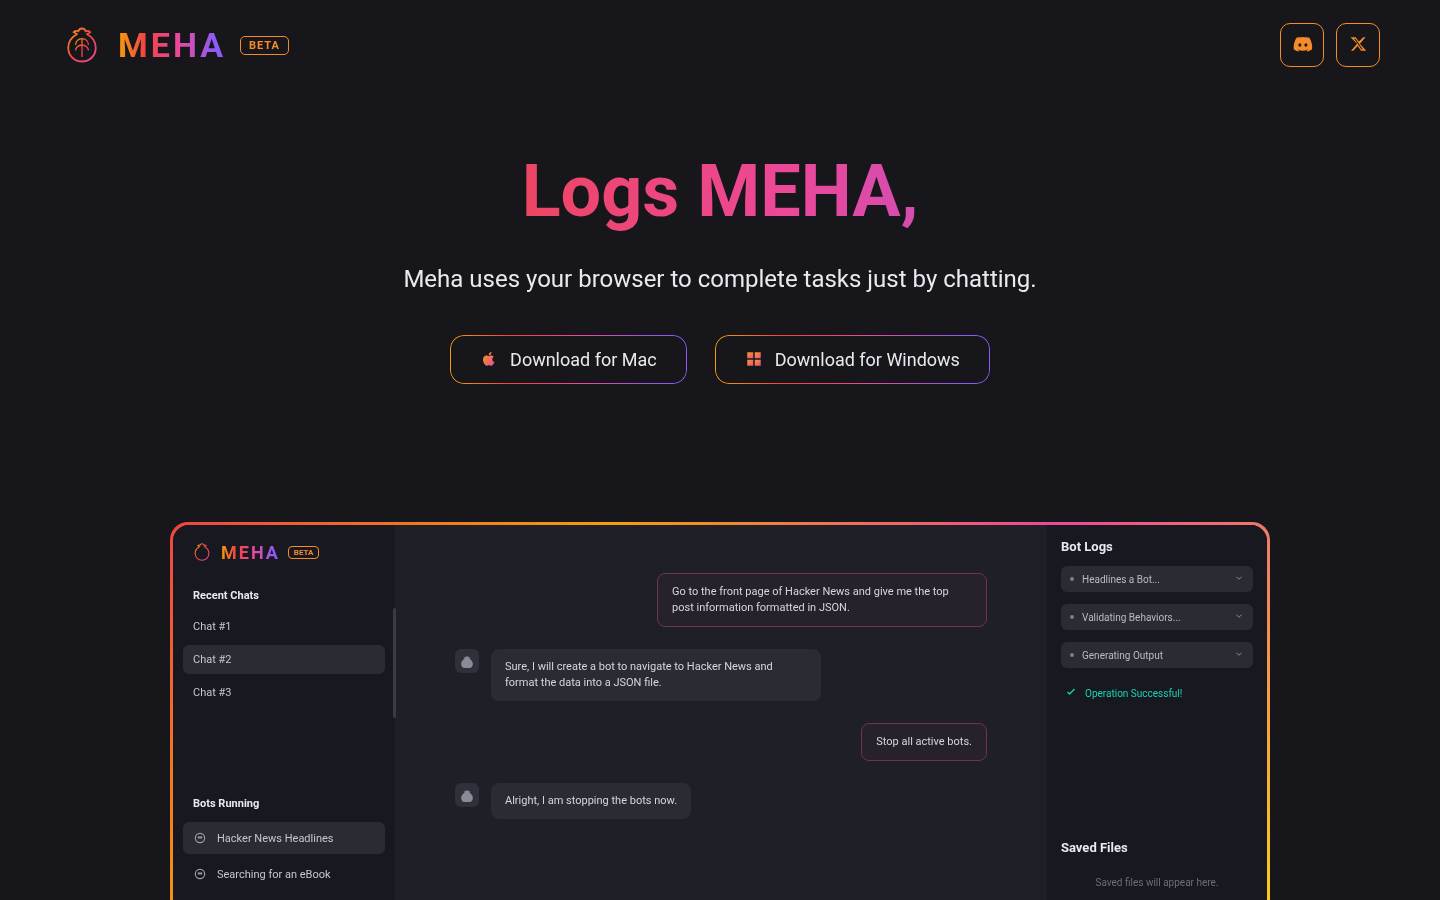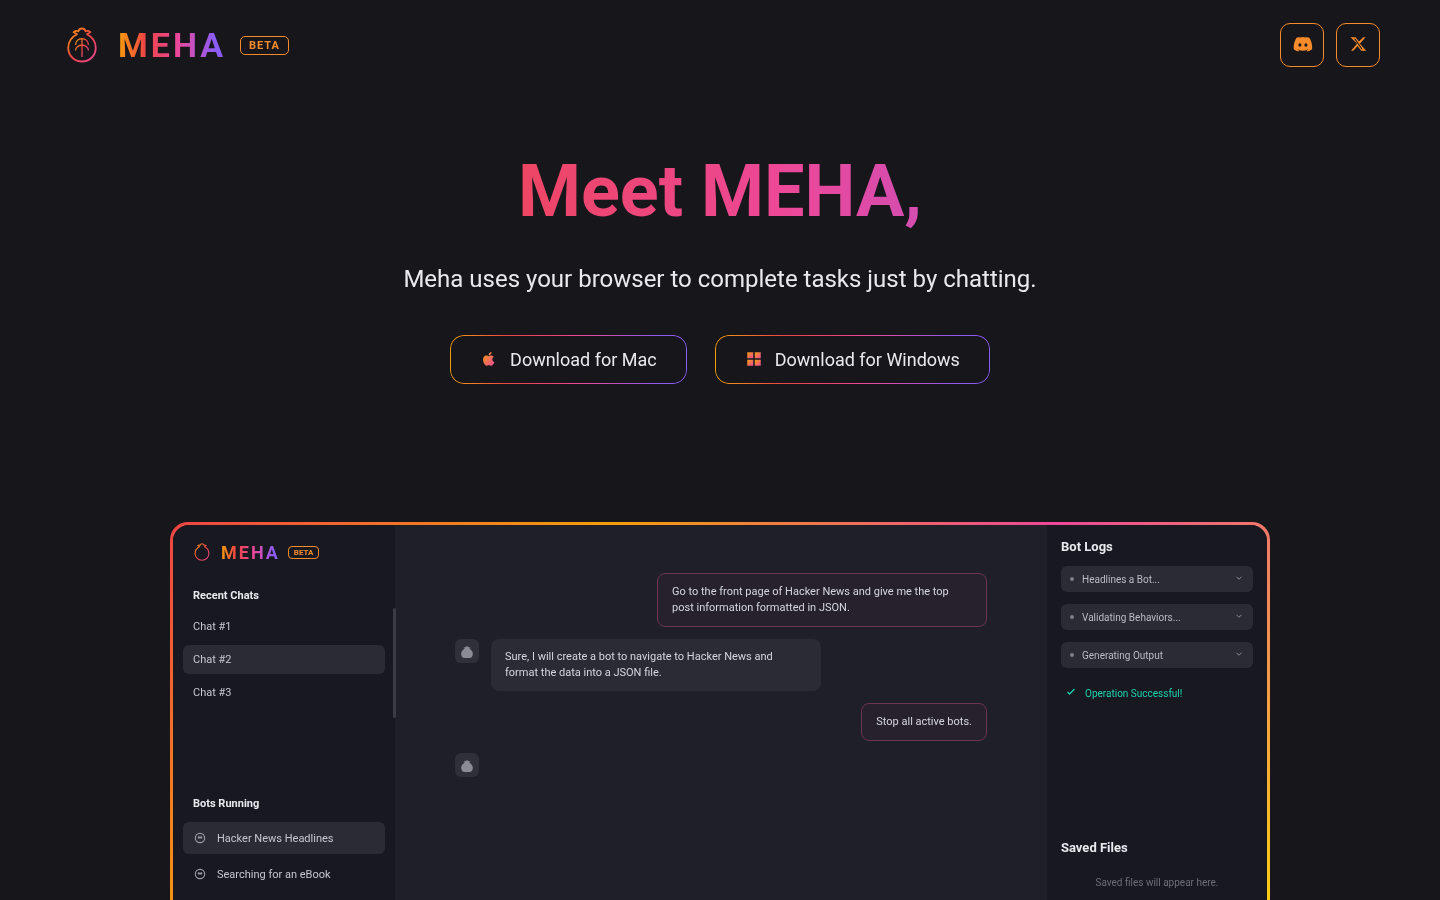--- a/index.html
+++ b/index.html
@@ -55,21 +55,21 @@
   .m-chat-item.active{background:var(--panel3);}
   .m-scroll-hint{position:absolute;right:-1px;top:0;width:3px;height:110px;background:#3a3b44;border-radius:2px;}
   .m-side-spacer{flex:1;}
   .m-bots{padding:0 10px 10px;}
   .m-bot-title{font-size:11px;font-weight:700;color:var(--text);padding:4px 10px 8px;}
   .m-bot{display:flex;align-items:center;gap:10px;padding:9px 10px;font-size:11px;color:#c6c7cf;border-radius:6px;margin-top:4px;cursor:pointer;}
   .m-bot.active{background:var(--panel3);}
   .m-bot-icon{width:14px;height:14px;flex:none;}
 
   
-  .m-center{flex:1;background:#1e1f27;padding:48px 60px 0;display:flex;flex-direction:column;gap:12px;}
+  .m-center{flex:1;background:#1e1f27;padding:48px 60px 0;display:flex;flex-direction:column;gap:22px;}
   .row{display:flex;gap:12px;}
   .row.user{justify-content:flex-end;}
   .avatar{width:24px;height:24px;border-radius:6px;background:#2f3039;display:flex;align-items:center;justify-content:center;flex:none;}
   .avatar svg{width:14px;height:14px;}
   .bubble{max-width:330px;padding:10px 14px;border-radius:8px;font-size:11px;line-height:1.45;}
   .bubble.user{background:#26212a;border:1px solid #6d3553;color:#d6d7de;}
   .bubble.short{max-width:160px;}
   .bubble.bot{background:var(--panel3);color:#d6d7de;}
 
   
@@ -118,21 +118,21 @@
         <svg viewBox="0 0 24 24" width="18" height="18" fill="currentColor">
             <path d="M18.9 3H22l-7.5 8.6L23 21h-6.8l-4.8-6.3L5.8 21H2.7l8-9.2L2 3h6.9l4.3 5.8L18.9 3Zm-2.4 16h1.7L8.6 5H6.8l9.7 14Z"></path>
           </svg>
       </span>
     </button>
   </div>
 </div>
 
 <div class="hero">
   <h1>
-    <span>Meet MEHA,</span><br>
+    <span>Logs MEHA,</span><br>
   </h1>
   <p>Meha uses your browser to complete tasks just by chatting.</p>
   <div class="hero-cta">
     <button class="dl-btn">
       <span class="dl-icon">
         <svg viewBox="0 0 24 24" width="18" height="18">
             <defs>
               <linearGradient id="gi1" x1="0" y1="0" x2="1" y2="1">
                 <stop offset="0" stop-color="#f59e0b"></stop>
                 <stop offset="1" stop-color="#ec4899"></stop>
@@ -234,20 +234,21 @@
       </div>
       <div class="row user">
         <div class="bubble user short">Stop all active bots.</div>
       </div>
       <div class="row">
         <div class="avatar">
           <svg viewBox="0 0 24 24" fill="#8a8b95">
               <path d="M12 4c2 0 3 2 3 2s2-1 3 1c-1 1-2 1-2 1 4 2 6 5 6 9 0 5-4 8-10 8S2 22 2 17c0-4 2-7 6-9 0 0-1 0-2-1 1-2 3-1 3-1s1-2 3-2z"></path>
             </svg>
         </div>
+        <div class="bubble bot">Alright, I am stopping the bots now.</div>
       </div>
     </div>
 
     <div class="m-right">
       <div class="mr-title">Bot Logs</div>
       <div class="log-row">
         <span class="dot"></span>
         <span class="label">Headlines a Bot...</span>
         <span class="chev"><svg viewBox="0 0 24 24" width="10" height="10" fill="none" stroke="#9b9ca5" stroke-width="2">
               <path d="m6 9 6 6 6-6"></path>

